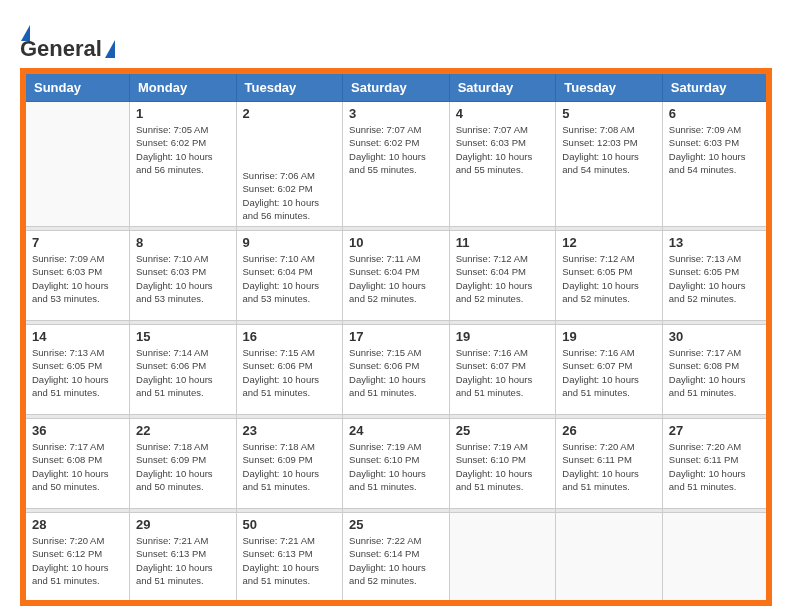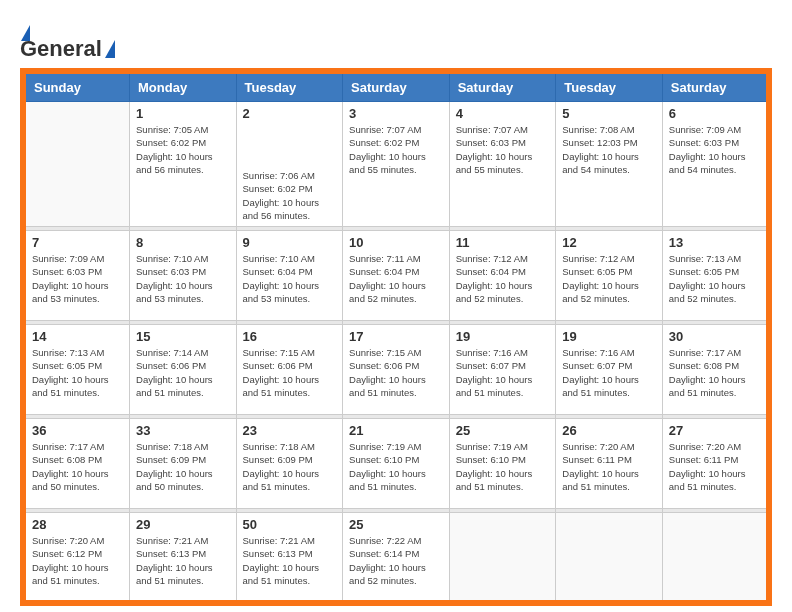--- a/index.html
+++ b/index.html
@@ -292,35 +292,35 @@
       </tr>
       <tr>
         <td>
           <span class="day-number">36</span>
           <div class="day-info" style="white-space: pre-line;">Sunrise: 7:17 AM
 Sunset: 6:08 PM
 Daylight: 10 hours
 and 50 minutes.</div>
         </td>
         <td>
-          <span class="day-number">33</span>
+          <span class="day-number">22</span>
           <div class="day-info" style="white-space: pre-line;">Sunrise: 7:18 AM
 Sunset: 6:09 PM
 Daylight: 10 hours
 and 50 minutes.</div>
         </td>
         <td>
           <span class="day-number">23</span>
           <div class="day-info" style="white-space: pre-line;">Sunrise: 7:18 AM
 Sunset: 6:09 PM
 Daylight: 10 hours
 and 51 minutes.</div>
         </td>
         <td>
-          <span class="day-number">21</span>
+          <span class="day-number">24</span>
           <div class="day-info" style="white-space: pre-line;">Sunrise: 7:19 AM
 Sunset: 6:10 PM
 Daylight: 10 hours
 and 51 minutes.</div>
         </td>
         <td>
           <span class="day-number">25</span>
           <div class="day-info" style="white-space: pre-line;">Sunrise: 7:19 AM
 Sunset: 6:10 PM
 Daylight: 10 hours

